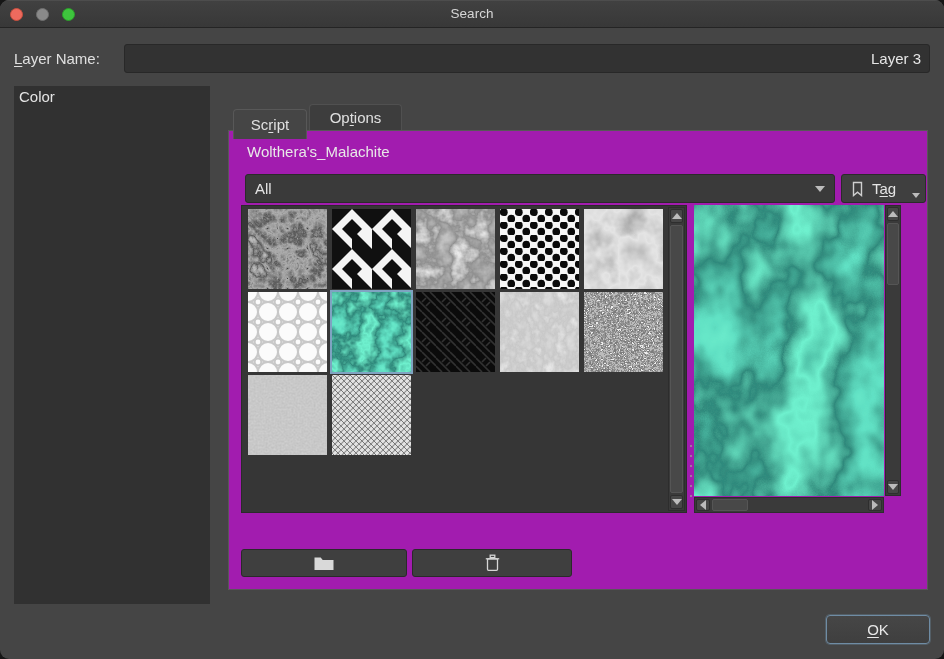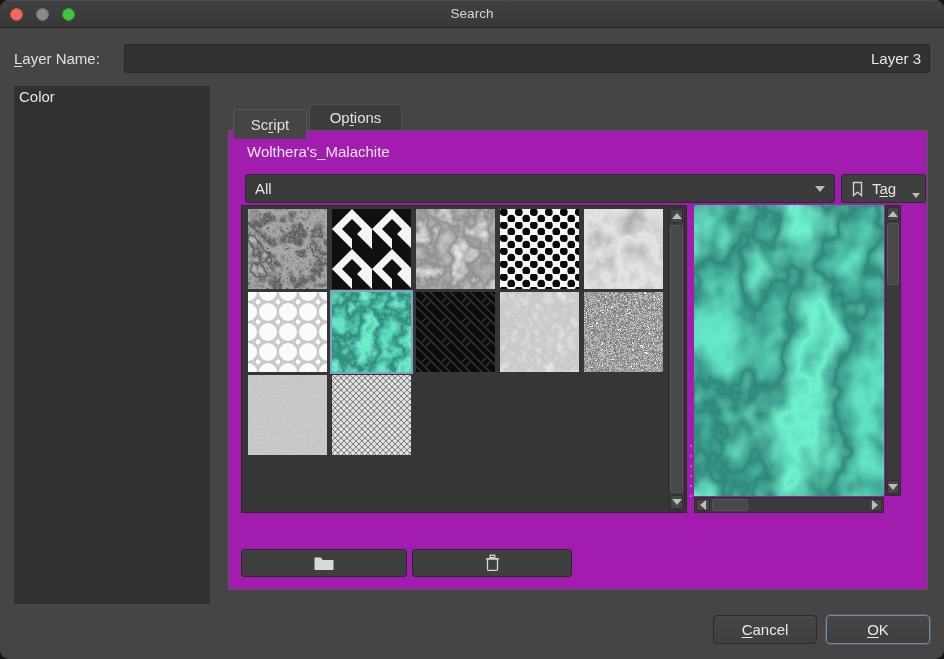--- a/index.html
+++ b/index.html
@@ -381,16 +381,15 @@
       <svg width="15" height="18" viewBox="0 0 15 18">
         <g fill="none" stroke="#d6d6d6" stroke-width="1.3">
           <rect x="2.5" y="4.8" width="10" height="11.5" rx="1"></rect>
           <line x1="0.8" y1="4.8" x2="14.2" y2="4.8"></line>
           <rect x="5.2" y="1.2" width="4.6" height="2.4"></rect>
         </g>
       </svg>
     </div>
   </div>
 
-  <div class="dlg-btn cancel"><span></span><span class="mn">C</span><span>ancel</span></div>
   <div class="dlg-btn ok"><span></span><span class="mn">O</span><span>K</span></div>
 
 </div>
 
 </body></html>

